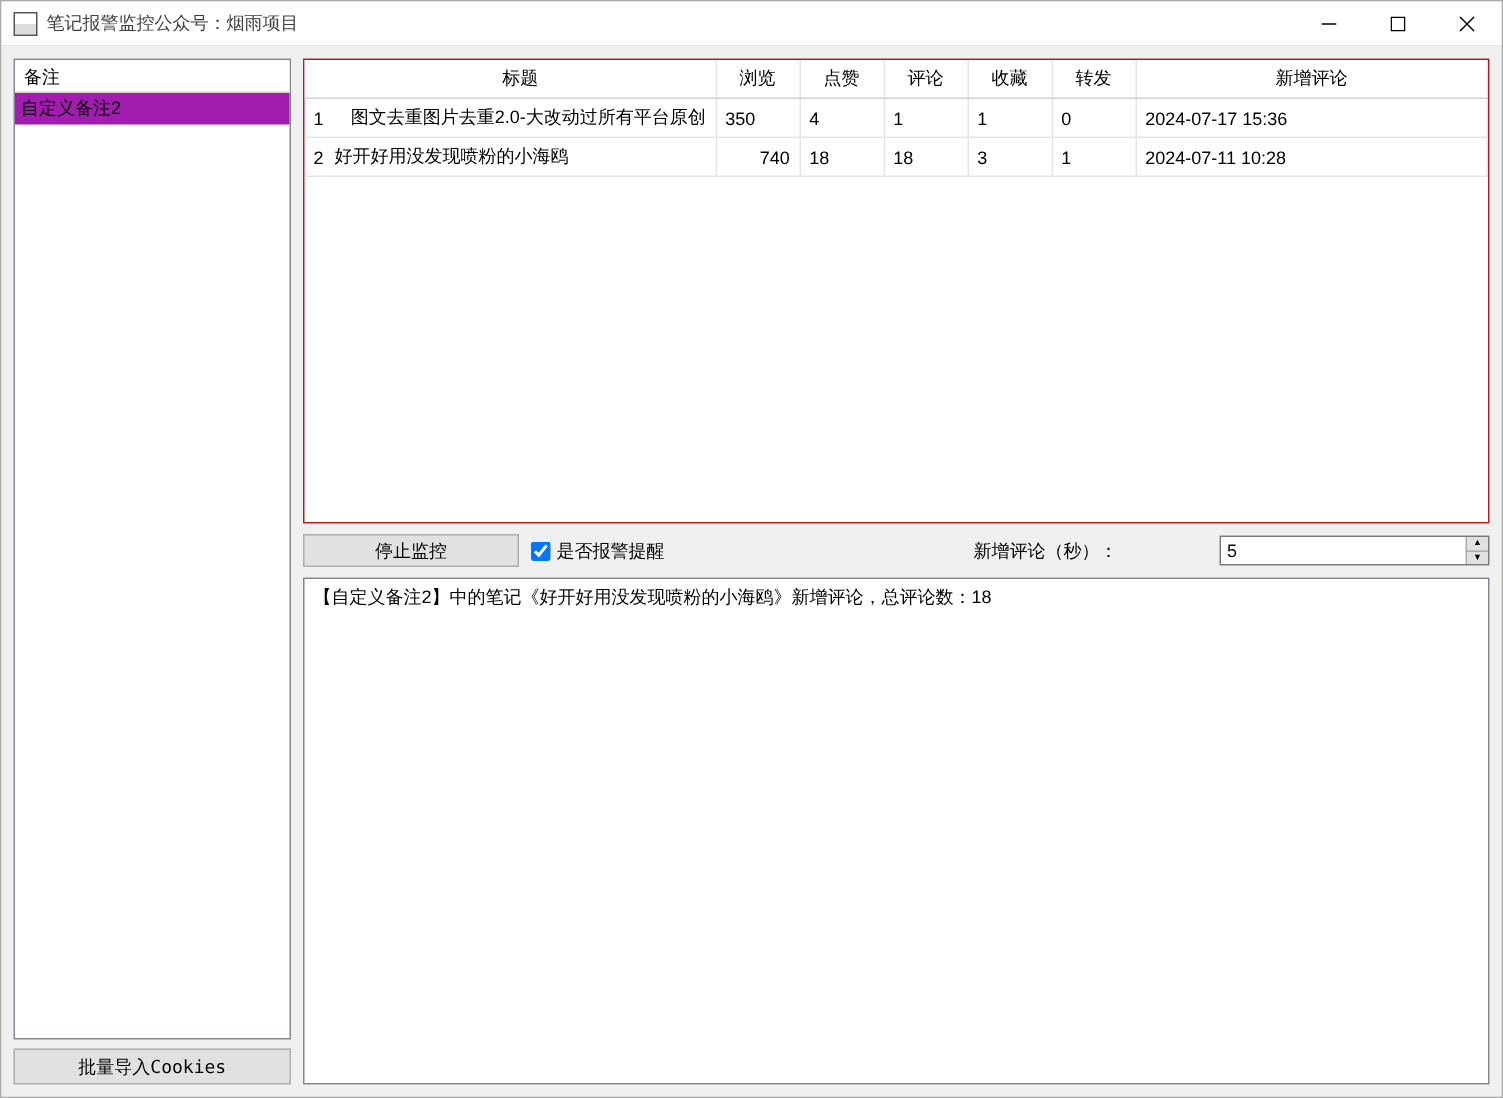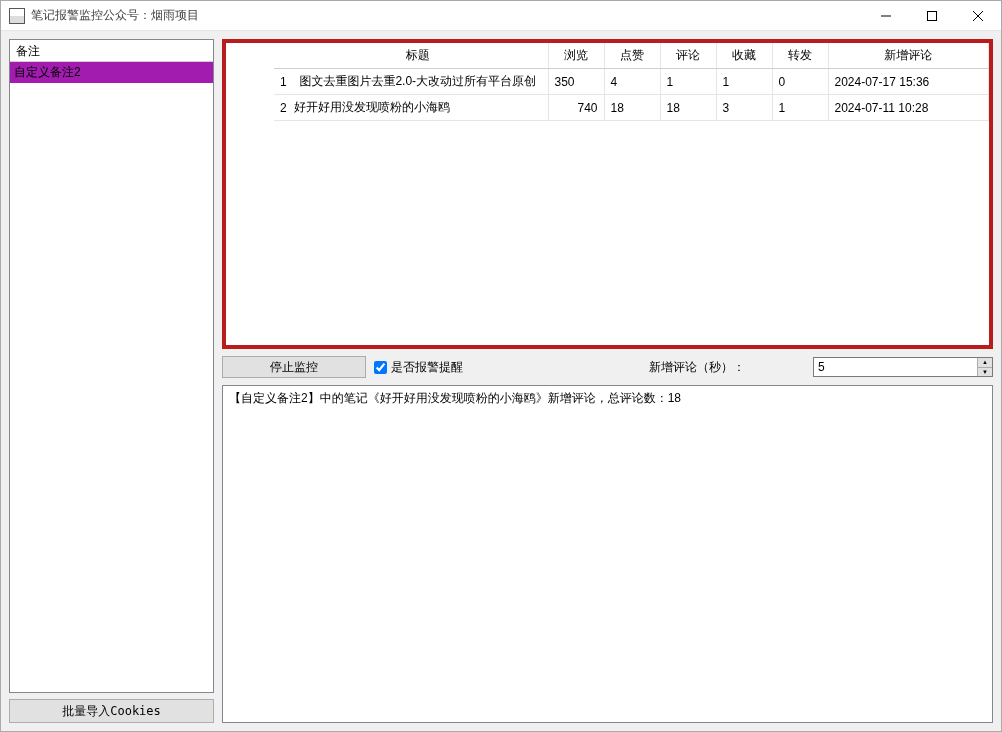--- a/index.html
+++ b/index.html
@@ -5,28 +5,28 @@
   * { box-sizing: border-box; font-family: "Microsoft YaHei", "SimSun", sans-serif; }
   body { margin: 0; background: #f0f0f0; width: 1002px; height: 732px; overflow: hidden; }
   .window { width: 1002px; height: 732px; background: #f0f0f0; border: 1px solid #aaa; display: flex; flex-direction: column; }
   .titlebar { height: 30px; background: #fff; display: flex; align-items: center; border-bottom: 1px solid #e5e5e5; }
   .titlebar-icon { width: 16px; height: 16px; margin: 0 6px 0 8px; display: inline-block; border: 1px solid #555; position: relative; background: linear-gradient(to bottom, #fff 50%, #ddd 50%); }
   .titlebar-title { font-size: 12px; color: #404040; flex: 1; }
   .win-controls { display: flex; height: 100%; }
   .win-btn { width: 46px; height: 30px; display: flex; align-items: center; justify-content: center; font-size: 14px; color: #000; cursor: default; }
   .win-btn svg { width: 10px; height: 10px; }
   .client { flex: 1; display: flex; padding: 8px; gap: 8px; background: #f0f0f0; }
-  .left-col { width: 205px; display: flex; flex-direction: column; gap: 6px; }
+  .left-col { width: 185px; display: flex; flex-direction: column; gap: 6px; }
   .sidebar { flex: 1; background: #fff; border: 1px solid #828790; display: flex; flex-direction: column; }
   .sidebar-header { height: 22px; border-bottom: 1px solid #d0d0d0; background: #fff; font-size: 12px; padding: 3px 6px; color: #000; }
   .sidebar-item { font-size: 12px; padding: 2px 4px; cursor: default; }
   .sidebar-item.selected { background: #a21caf; }
   .import-btn { height: 24px; background: #e1e1e1; border: 1px solid #adadad; font-size: 12px; cursor: default; font-family: "SimSun", monospace; }
   .right-col { flex: 1; display: flex; flex-direction: column; gap: 6px; }
-  .table-box { height: 310px; background: #fff; border: 4px solid #b91c1c; overflow: auto; padding-left: 48px; }
+  .table-box { height: 310px; background: #fff; border: 1px solid #b91c1c; overflow: auto; }
   table { border-collapse: collapse; width: 100%; table-layout: fixed; }
   th { font-weight: normal; font-size: 12px; padding: 4px 6px; background: #fff; border-right: 1px solid #e5e5e5; border-bottom: 1px solid #d0d0d0; text-align: center; height: 24px; }
   td { font-size: 12px; padding: 4px 6px; border-right: 1px solid #e5e5e5; border-bottom: 1px solid #e5e5e5; white-space: nowrap; overflow: hidden; text-overflow: ellipsis; height: 24px; }
   .col-idx { width: 14px; text-align: right; padding-right: 3px; border-right: none; }
   .controls-row { display: flex; align-items: center; gap: 8px; height: 24px; }
   .stop-btn { width: 144px; height: 22px; background: #e1e1e1; border: 1px solid #adadad; font-size: 12px; cursor: default; }
   .checkbox-wrap { display: flex; align-items: center; gap: 4px; font-size: 12px; }
   .checkbox-wrap input { width: 13px; height: 13px; margin: 0; }
   .interval-label { font-size: 12px; margin-left: auto; margin-right: 60px; }
   .spinner { width: 180px; height: 20px; border: 1px solid #7a7a7a; display: flex; background: #fff; }
@@ -99,21 +99,21 @@
               <th>点赞</th>
               <th>评论</th>
               <th>收藏</th>
               <th>转发</th>
               <th>新增评论</th>
             </tr>
           </thead>
           <tbody id="table-body">
               <tr>
                 <td class="col-idx">1</td>
-                <td style="text-align: center;">图文去重图片去重2.0-大改动过所有平台原创</td>
+                <td style="text-align: right;">图文去重图片去重2.0-大改动过所有平台原创</td>
                 <td style="text-align: left;">350</td>
                 <td style="text-align: left;">4</td>
                 <td style="text-align: left;">1</td>
                 <td style="text-align: left;">1</td>
                 <td style="text-align: left;">0</td>
                 <td style="text-align: left;">2024-07-17 15:36</td>
               </tr>
               <tr>
                 <td class="col-idx">2</td>
                 <td style="text-align: left; font-family: Liberation Serif, serif;">好开好用没发现喷粉的小海鸥</td>

